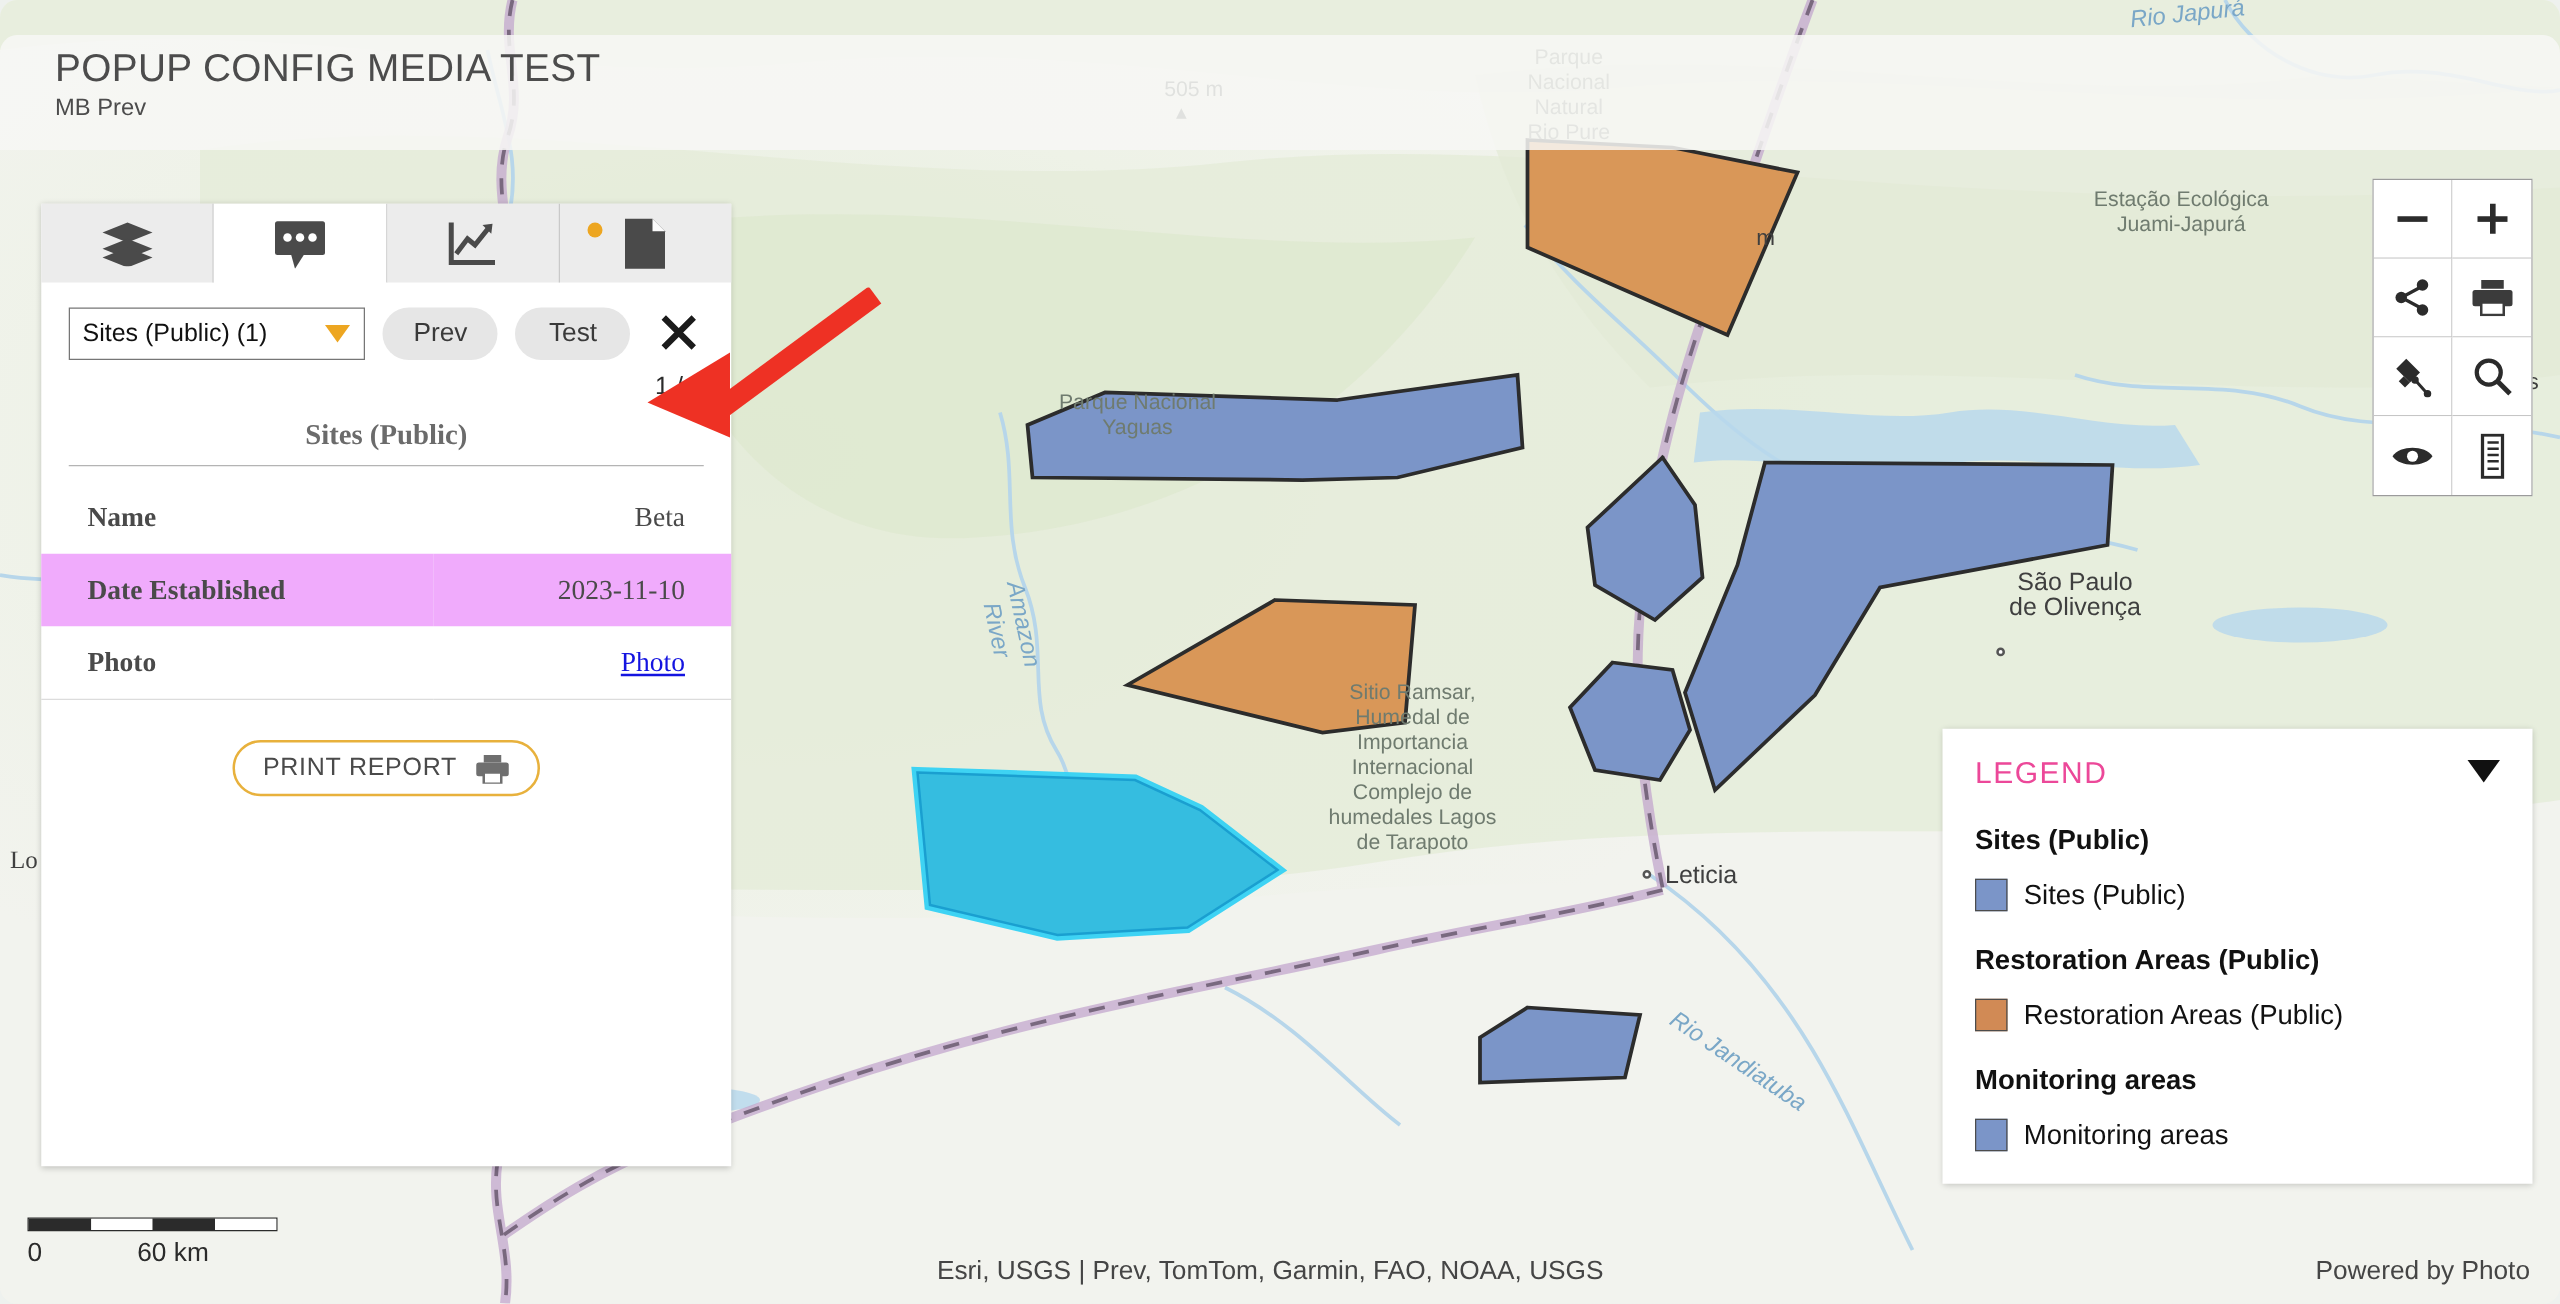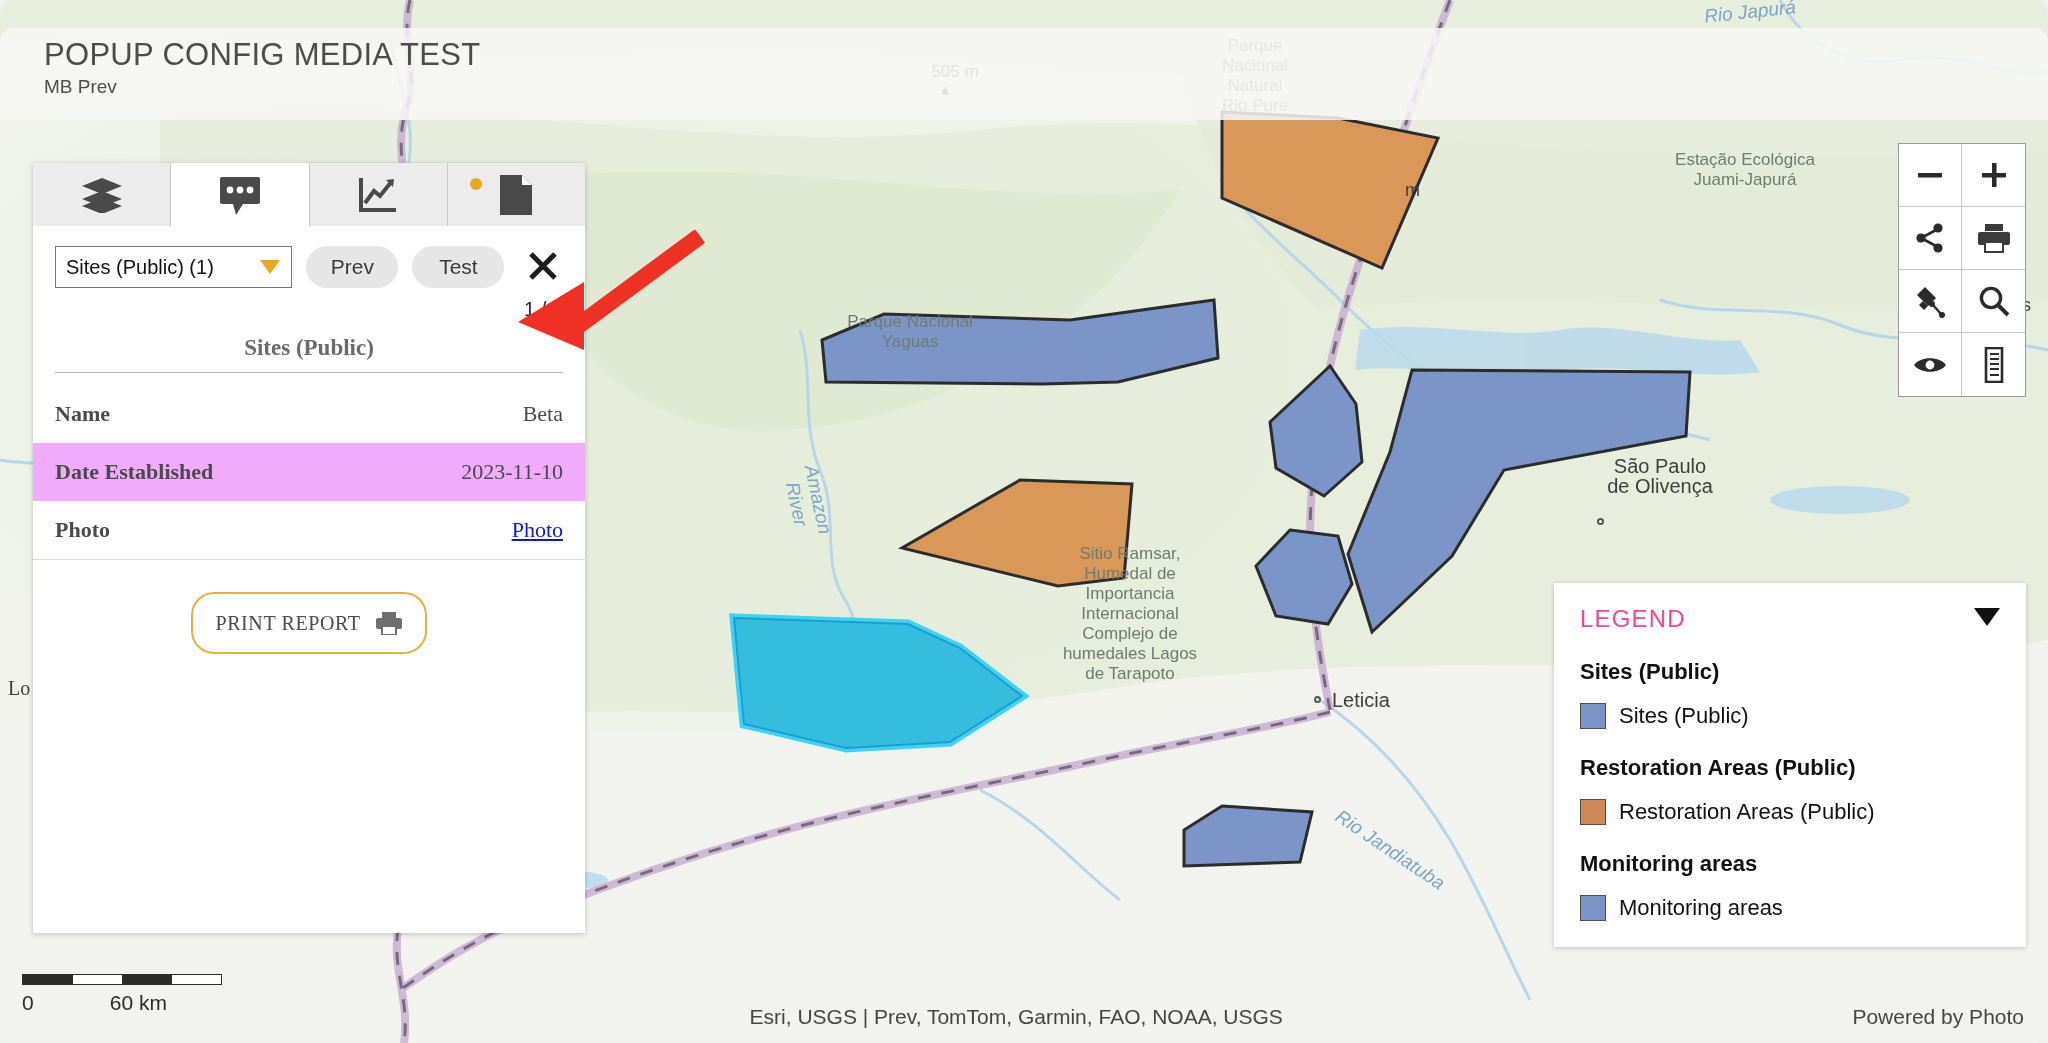--- a/index.html
+++ b/index.html
@@ -114,35 +114,35 @@
   }
   #title-rule {
     margin: 11px 22px 0 22px;
     border-top: 1px solid #b4b4b4;
   }
 
   table#attrs { width: 100%; border-collapse: collapse; margin-top: 12px; }
   table#attrs td {
     font-family: "Liberation Serif", serif;
     font-size: 22px; color: #4a4a4a;
-    padding: 16px 22px; height: 56px; vertical-align: middle;
+    padding: 16px 37px; height: 56px; vertical-align: middle;
   }
   table#attrs td.k { font-weight: bold; text-align: left; }
   table#attrs td.v { text-align: right; }
   table#attrs tr.alt { background: #f0abfc; }
   table#attrs tr.last td { border-bottom: 1px solid #dcdcdc; }
   table#attrs a { color: #1414e0; text-decoration: underline; }
 
   #print-wrap { display: flex; justify-content: center; margin-top: 32px; }
   #printbtn {
     display: inline-flex; align-items: center; gap: 14px;
-    height: 62px; padding: 0 22px;
+    height: 45px; padding: 0 22px;
     border: 2px solid #e8b13c; border-radius: 23px;
     background: #fff; cursor: pointer;
-    font-family: Liberation Serif, serif;
+    font-family: Liberation Sans, sans-serif;
     font-size: 20px; color: #4a4a4a; letter-spacing: .6px;
   }
 
   
   #arrow { position: absolute; left: 500px; top: 230px; z-index: 75; pointer-events: none; }
 
   
   #tools {
     position: absolute; right: 22px; top: 143px;
     z-index: 50;

